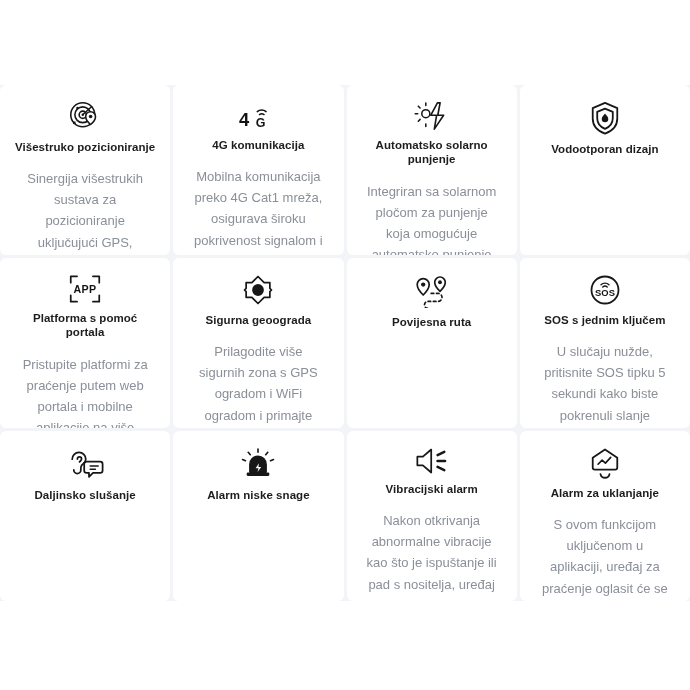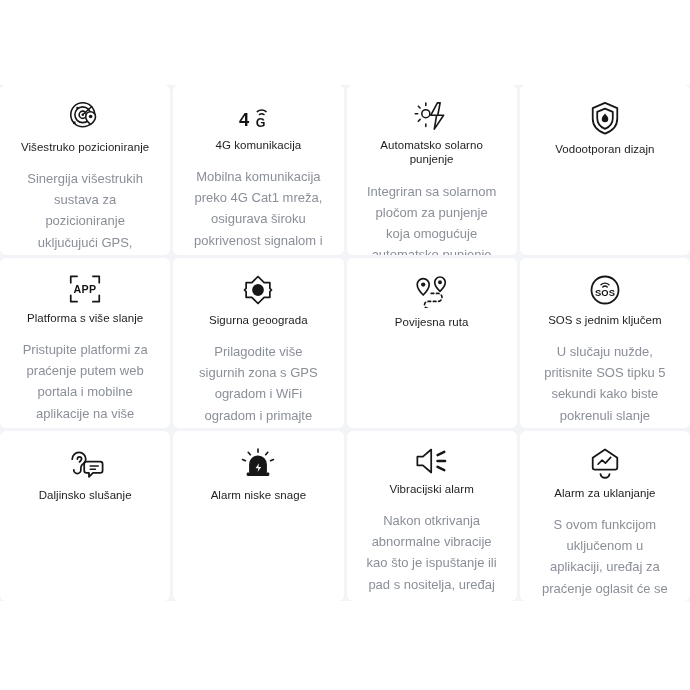--- a/index.html
+++ b/index.html
@@ -62,21 +62,21 @@
     font-family: "Liberation Sans", sans-serif;
     font-weight: bold;
     font-size: 25px;
     line-height: 1;
     letter-spacing: -0.5px;
     color: #131313;
   }
 
   .card-title {
     font-size: 11.5px;
-    font-weight: normal;
+    font-weight: bold;
     color: #1d1d1f;
     line-height: 1.25;
     margin: 0 0 7px 0;
     letter-spacing: 0.05px;
   }
 
   .card-desc {
     font-size: 13px;
     color: #8a8f98;
     line-height: 1.62;
@@ -152,21 +152,21 @@
         <svg width="38" height="34" viewBox="0 0 48 42" fill="none">
           <g stroke="#171717" stroke-width="2.2" stroke-linecap="round" stroke-linejoin="round" fill="none">
             <path d="M14 5 H6 v8"></path>
             <path d="M34 5 h8 v8"></path>
             <path d="M14 37 H6 v-8"></path>
             <path d="M34 37 h8 v-8"></path>
           </g>
           <text x="24" y="26" text-anchor="middle" fill="#131313" font-family="Liberation Sans, sans-serif" font-size="13.5" font-weight="bold" letter-spacing="0.5">APP</text>
         </svg>
       </div>
-      <div class="card-title">Platforma s više slanje</div>
+      <div class="card-title">Platforma s pomoć portala</div>
       <div class="card-desc">Pristupite platformi za praćenje putem web portala i mobilne aplikacije na više terminala kao što su stolno računalo, prijenosno računalo i mobilni uređaji.</div>
     </div>
 
     <div class="feature-card">
       <div class="card-icon">
         <svg width="36" height="36" viewBox="0 0 44 44" fill="none" stroke="#171717" stroke-width="2.1" stroke-linejoin="round">
           <path d="M22 5.5 L29.5 13 H36.5 V20 L38.5 22 L36.5 24 V31 H29.5 L22 38.5 L14.5 31 H7.5 V24 L5.5 22 L7.5 20 V13 H14.5 z"></path>
           <circle cx="22" cy="22" r="7.2" fill="#171717" stroke="none"></circle>
         </svg>
       </div>

